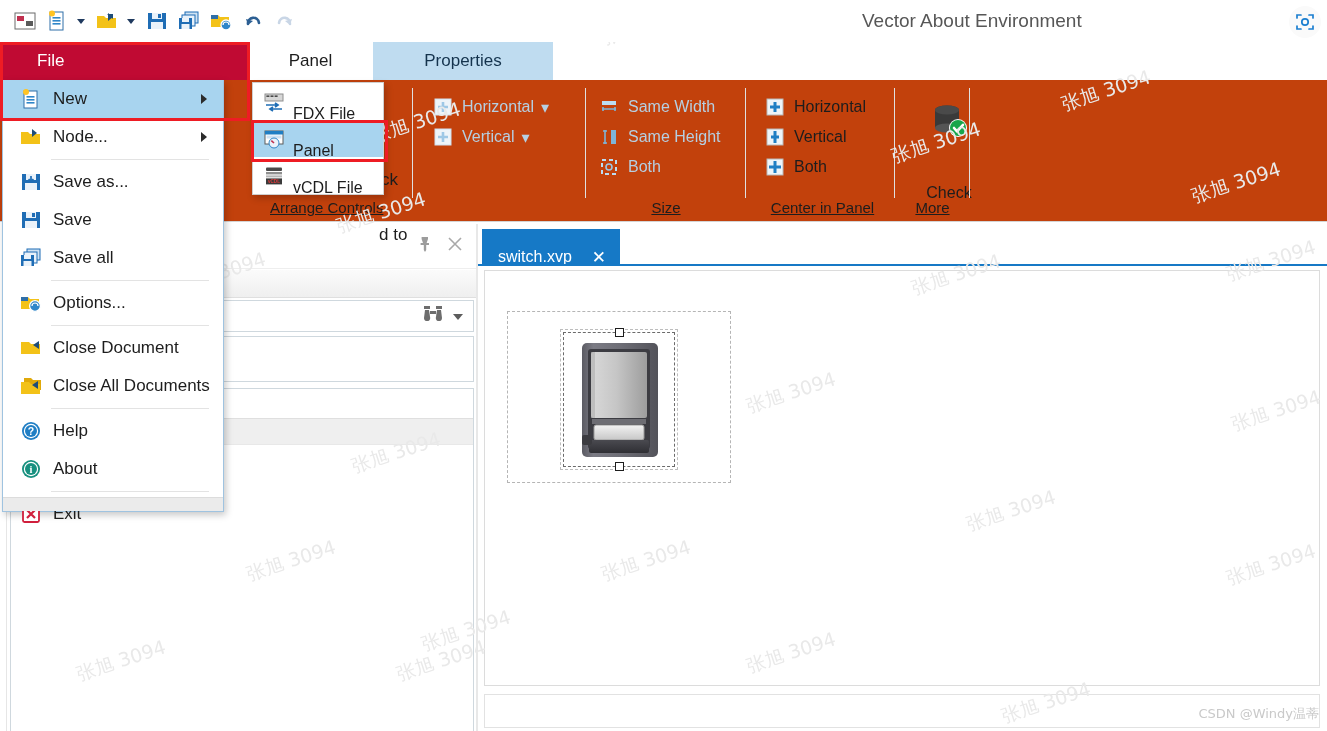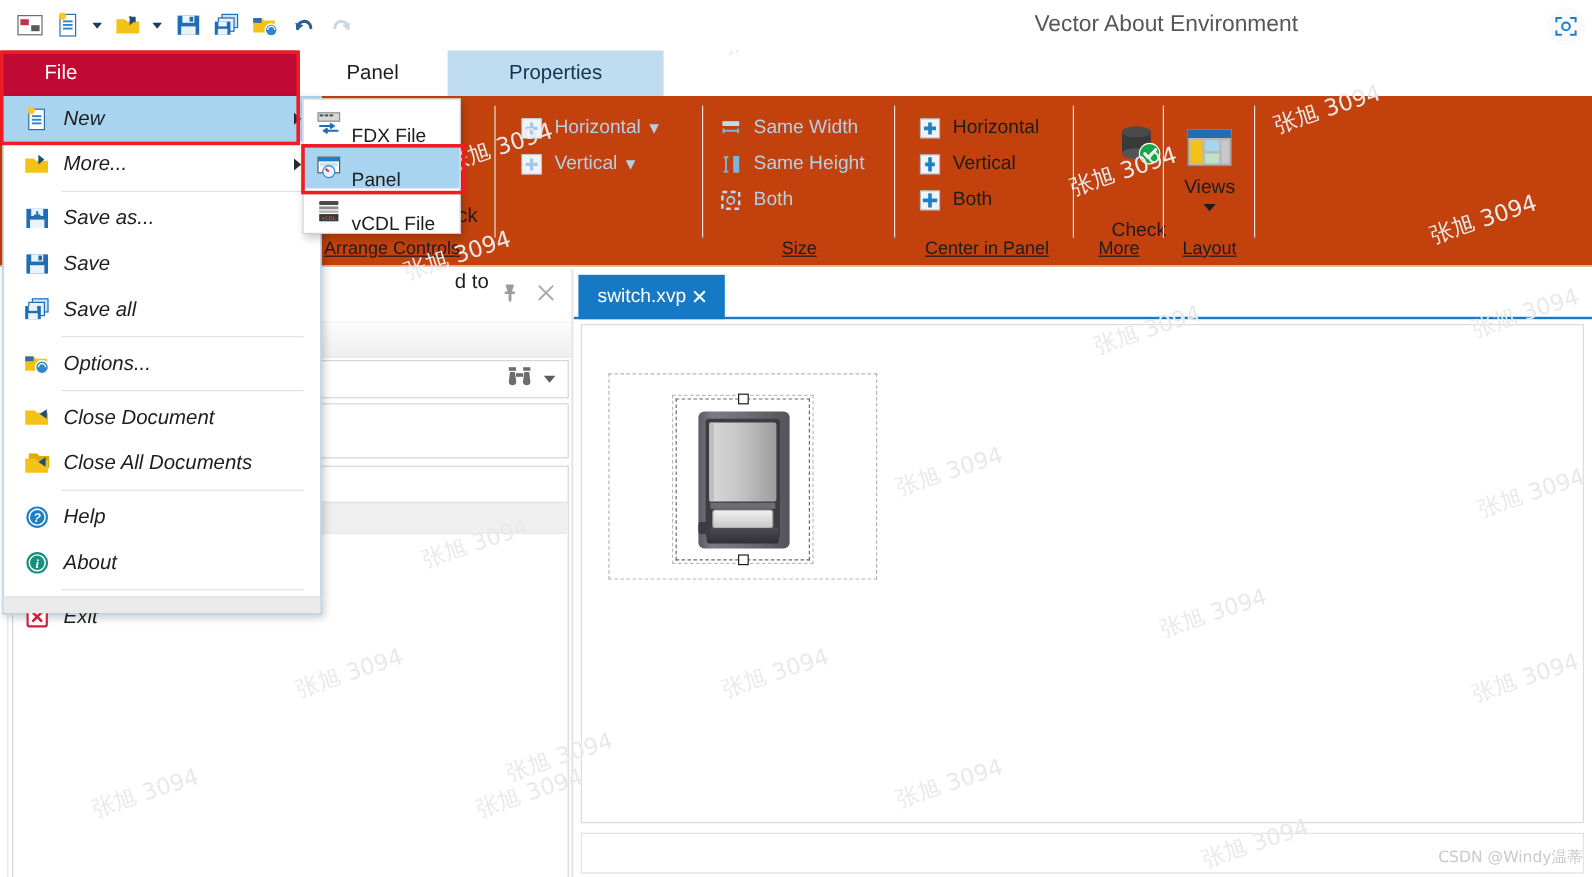--- a/index.html
+++ b/index.html
@@ -146,27 +146,26 @@
   .bigbtn .bc {
     width: 0; height: 0; margin-top: 4px;
     border-left: 5px solid transparent;
     border-right: 5px solid transparent;
     border-top: 6px solid #1d1d1d;
   }
 
   
   .filemenu {
     position: absolute; left: 2px; top: 80px;
-    width: 266px; height: 432px;
+    width: 222px; height: 432px;
     background: #fff;
     border: 1px solid #9fc3e0;
     border-top: none;
     z-index: 40;
     box-shadow: 2px 3px 7px rgba(0,0,0,.22);
-    font-style: italic;
   }
   .fm-item {
     height: 38px; display: flex; align-items: center;
     font-size: 17px; color: #1d1d1d;
     padding-left: 12px; position: relative;
   }
   .fm-item.sel { background: #a8d4ef; }
   .fm-ico { width: 32px; display: flex; align-items: center; justify-content: center; flex: 0 0 32px; }
   .fm-label { margin-left: 6px; }
   .fm-arrow {
@@ -239,21 +238,21 @@
 
   
   .docarea {
     position:absolute; left: 478px; top: 224px;
     width: 849px; height: 507px; background:#fff; z-index:2;
   }
   .doctabstrip { position:absolute; left:0; top:0; width:849px; height:42px; background:#fff; }
   .doctab {
     position:absolute; left:4px; top:5px; height:37px; padding: 0 14px 0 16px;
     background:#1679c6; color:#fff; font-size:16px;
-    display:flex; align-items:center; gap:4px;
+    display:flex; align-items:flex-end; gap:20px;
   }
   .doctab-close { font-size:17px; line-height:1; }
   .doctab-underline { position:absolute; left:0; top:40px; width:849px; height:2px; background:#1679c6;}
 
   .canvas {
     position:absolute; left:6px; top:46px; width:836px; height:416px;
     background:#fff; border:1px solid #dcdcdc;
   }
   .panel-frame {
     position:absolute; left:22px; top:40px;
@@ -515,38 +514,20 @@
             <circle cx="31" cy="28" r="8" fill="#17a54a"></circle>
             <path d="M27 28 l3 3.4 l6 -6.6" stroke="#fff" stroke-width="2.6" fill="none" stroke-linecap="round" stroke-linejoin="round"></path>
           </svg>
         </span>
         <span class="bl">Check</span>
       </div>
       <div class="rgroup-label">More</div>
       <div class="rsep" style="left:74px;"></div>
     </div>
 
-    <div class="rgroup" style="left:970px; width:76px;">
-      <div class="bigbtn" style="left:0;">
-        <span class="bi">
-          <svg width="42" height="38" viewBox="0 0 42 38">
-            <rect x="3" y="2" width="36" height="30" fill="#b8b8b8" stroke="#8e8e8e"></rect>
-            <rect x="3" y="2" width="36" height="7" fill="#1f6db5"></rect>
-            <rect x="5" y="11" width="10" height="19" fill="#f3c218"></rect>
-            <rect x="17" y="11" width="12" height="9" fill="#a8d4ef"></rect>
-            <rect x="17" y="22" width="12" height="8" fill="#bfe3c4"></rect>
-            <rect x="31" y="11" width="6" height="19" fill="#c8c8c8"></rect>
-          </svg>
-        </span>
-        <span class="bl">Views</span>
-        <span class="bc"></span>
-      </div>
-      <div class="rgroup-label">Layout</div>
-      <div class="rsep" style="left:75px;"></div>
-    </div>
   </div>
 
   <div class="leftdock">
     <div class="dock-edge"></div>
     <div class="dock-accent"></div>
 
     <div class="dock-title">
       <span>
         <svg width="14" height="16" viewBox="0 0 14 16">
             <path d="M4 1 h6 v2 l-1.4 4 h2.4 v2 H8.2 v5 L7 16 l-1.2 -2 V9 H2.6 V7 H5 L3.6 3 V1 Z" fill="#9c9c9c"></path>
@@ -661,21 +642,21 @@
       <span class="fm-arrow"></span>
     </div>
 
     <div class="fm-item">
       <span class="fm-ico">
         <svg width="24" height="20" viewBox="0 0 24 20">
           <path d="M2 5 h7 l2 2 h10 v10 H2 Z" fill="#f3c218"></path>
           <path d="M13 2 l5 4 -5 4 z" fill="#1e4d79"></path>
         </svg>
       </span>
-      <span class="fm-label">More...</span>
+      <span class="fm-label">Node...</span>
       <span class="fm-arrow"></span>
     </div>
     <div class="fm-sep"></div>
 
     <div class="fm-item">
       <span class="fm-ico">
         <svg width="22" height="22" viewBox="0 0 22 22">
           <rect x="2" y="3" width="18" height="16" fill="#1f6db5"></rect>
           <rect x="6" y="3" width="10" height="6" fill="#eaf2fa"></rect>
           <rect x="5" y="12" width="12" height="7" fill="#eaf2fa"></rect>

